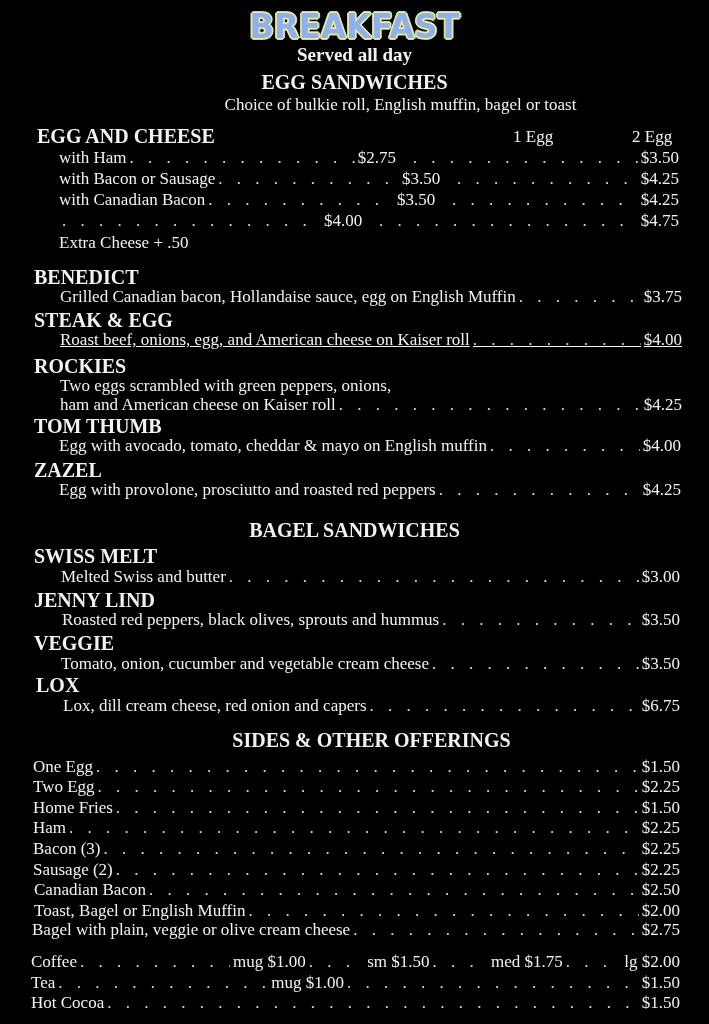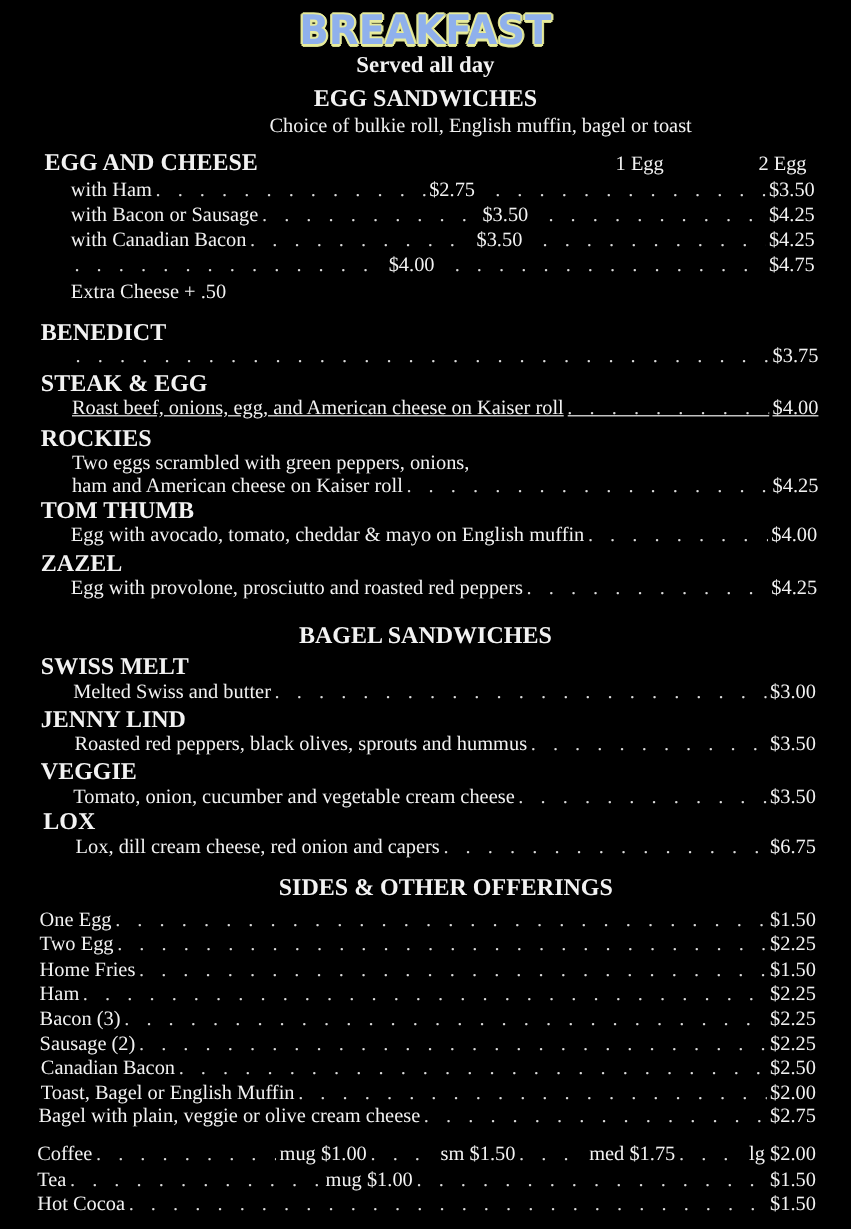--- a/index.html
+++ b/index.html
@@ -66,20 +66,21 @@
 <div class="row" style="left:59px; top:211px; width:620px;">
     <span class="dots"></span>
     <span class="price" style="width:52px">$4.00</span>
     <span class="dots"></span>
     <span class="price">$4.75</span>
 </div>
 <div class="abs" style="left:59px; top:233px; font-size:17px;">Extra Cheese + .50</div>
 
 <div class="abs item-name" style="top:266px;">BENEDICT</div>
 <div class="row" style="left:60px; top:287px; width:622px;">
+  <span class="lbl">Grilled Canadian bacon, Hollandaise sauce, egg on English Muffin</span>
     <span class="dots"></span>
     <span class="price">$3.75</span>
 </div>
 
 <div class="abs item-name" style="top:309px;">STEAK &amp; EGG</div>
 <div class="row" style="left:60px; top:330px; width:622px;text-decoration:underline;">
   <span class="lbl">Roast beef, onions, egg, and American cheese on Kaiser roll</span>
     <span class="dots"></span>
     <span class="price">$4.00</span>
 </div>

